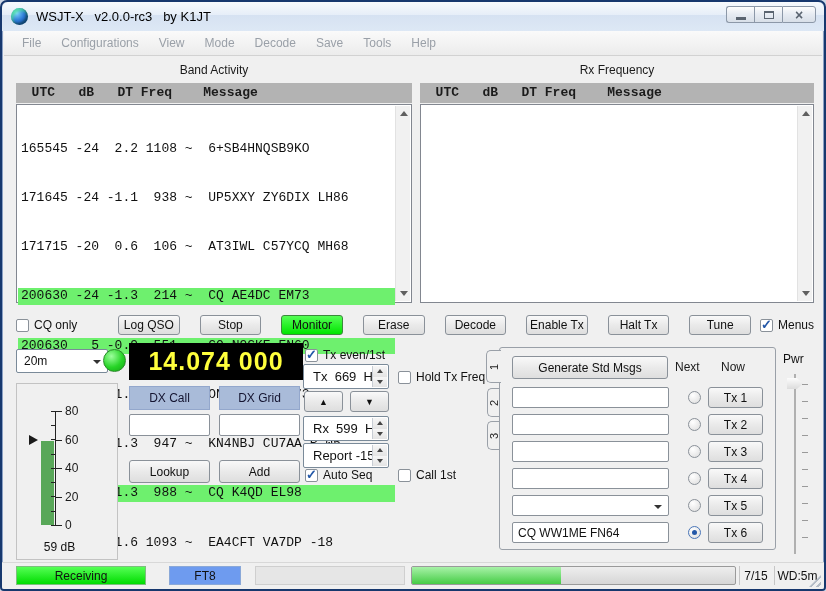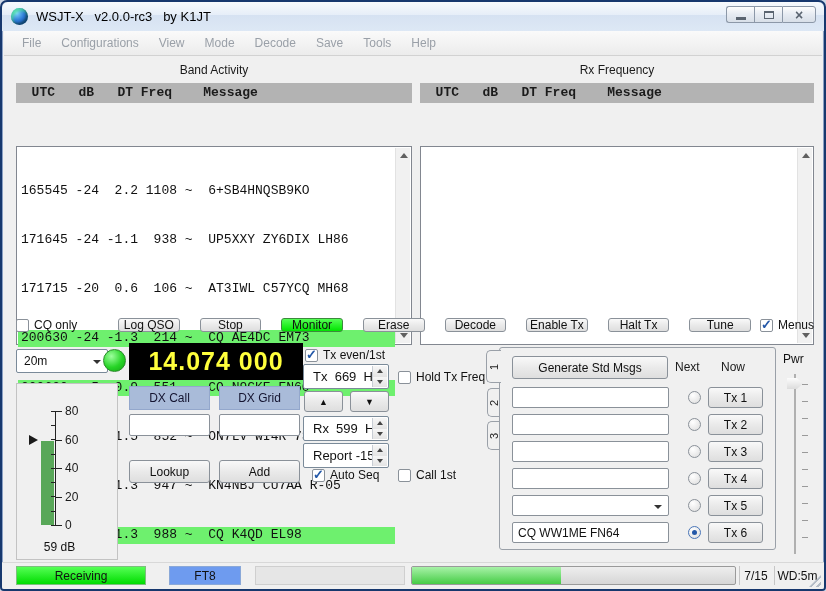--- a/index.html
+++ b/index.html
@@ -38,21 +38,21 @@
   .panel-label { position:absolute; top:61px; height:16px; text-align:center; color:#1a1a1a; font-size:12px; }
   .pl-left { left:14px; width:396px; }
   .pl-right { left:418px; width:394px; }
   .theader { position:absolute; top:81px; height:20px; background:#b3b3b3;
              font-family:"Liberation Mono", monospace; font-size:13px; font-weight:700;
              color:#1b1b1b; white-space:pre; padding-top:2px; }
   .th-left { left:14px; width:396px; }
   .th-right { left:418px; width:394px; }
 
   
-  .textarea { position:absolute; top:102px; height:199px; background:#fff; border:1px solid #828790;margin-top:42px; }
+  .textarea { position:absolute; top:102px; height:199px; background:#fff; border:1px solid #828790; }
   .ta-left { left:14px; width:396px; }
   .ta-right { left:418px; width:394px; }
   .rows { position:absolute; left:1px; top:3px; right:16px; font-family:"Liberation Mono", monospace;
           font-size:13px; line-height:16.4px; white-space:pre; }
   .row { display:block; width:100%; padding-left:3px; }
   .row.hl { background:#6ef06e; }
   .vscroll { position:absolute; top:1px; right:1px; bottom:1px; width:15px; background:#f1f1f1;
              border-left:1px solid #e2e2e2; }
   .sb-btn { position:absolute; left:0; width:15px; height:15px; display:flex; align-items:center; justify-content:center; }
   .sb-up { top:0; } .sb-dn { bottom:0; }
@@ -62,21 +62,21 @@
   
   .toolbar { position:absolute; left:14px; top:310px; width:798px; height:26px; display:flex; align-items:center; }
   .cbwrap { display:flex; align-items:center; gap:5px; white-space:nowrap; }
   .cb { width:13px; height:13px; background:#fff; border:1px solid #8a9199; border-radius:2px;
         position:relative; display:inline-block; flex:none; }
   .cb.checked::after { content:"✓"; position:absolute; left:0px; top:-3px; font-size:13px;
                        font-weight:bold; color:#2458a8; }
   .btn { background:linear-gradient(180deg,#f9f9f9,#eaeaea 50%,#dedede); border:1px solid #8a9199;
          border-radius:3px; text-align:center; font-size:12px; color:#111;
          display:flex; align-items:center; justify-content:center; }
-  .tb-btn { flex:1; height:14px; margin-left:20px; }
+  .tb-btn { flex:1; height:20px; margin-left:20px; }
   .tb-btn.green { background:linear-gradient(180deg,#55ff55,#00e400); border-color:#3c8a3c; }
   .toolbar .cbwrap.first { width:82px; }
   .toolbar .cbwrap.last { margin-left:9px;align-items:center; }
 
   
   .combo { position:absolute; background:#fff; border:1px solid #7a8a99; border-radius:2px;
            display:flex; align-items:center; padding-left:7px; }
   .combo .carrow { position:absolute; right:6px; top:50%; margin-top:-1px; width:0; height:0;
                    border-left:4px solid transparent; border-right:4px solid transparent; border-top:4px solid #333; }
   .band-combo { left:14px; top:347px; width:92px; height:24px; }
@@ -321,21 +321,21 @@
   </div>
 
   <div class="spin" style="left:301px; top:441px">
     <span>Report -15</span>
     <span class="spinbtns">
       <div><span class="stri-up"></span></div>
       <div><span class="stri-dn"></span></div>
     </span>
   </div>
 
-  <label class="cbwrap mid-cb" style="left:310px; top:466px">
+  <label class="cbwrap mid-cb" style="left:303px; top:466px">
     <span class="cb checked"></span>
     <span>Auto Seq</span>
   </label>
   <label class="cbwrap mid-cb" style="left:396px; top:466px">
     <span class="cb"></span>
     <span>Call 1st</span>
   </label>
 
   <div class="vtab sel" style="left:484px; top:348px; height:33px">
       <span>1</span>

